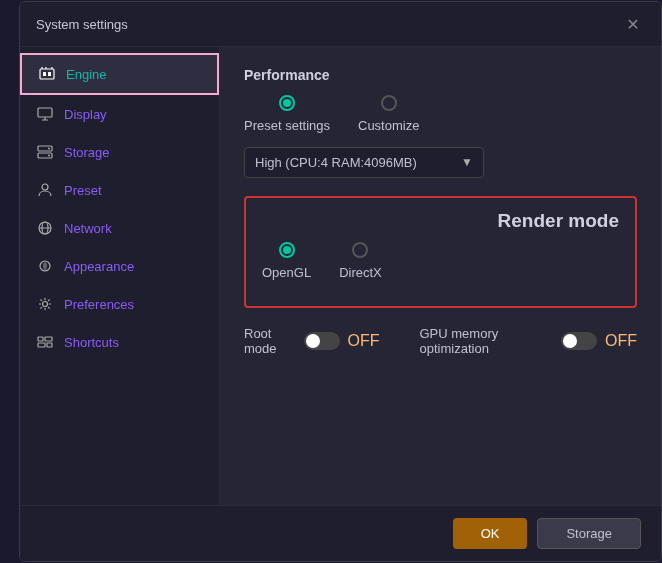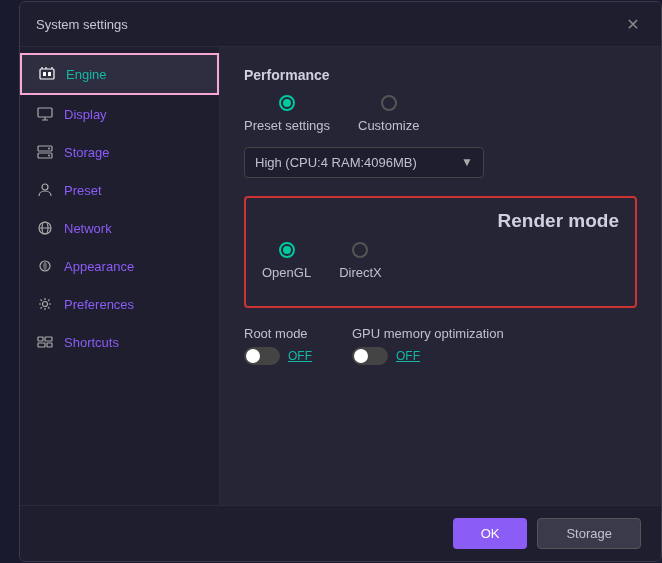--- a/index.html
+++ b/index.html
@@ -167,21 +167,21 @@
       margin-bottom: 10px;
       text-align: right;
     }
     .toggle-section {
       display: flex;
       gap: 40px;
       margin-top: 4px;
     }
     .toggle-group {
       display: flex;
-      flex-direction: column;
+      flex-direction: row;
       gap: 6px;
     }
     .toggle-label {
       color: #c0c0d0;
       font-size: 13px;
     }
     .toggle-row {
       display: flex;
       align-items: center;
       gap: 8px;
@@ -199,43 +199,42 @@
       width: 14px;
       height: 14px;
       border-radius: 50%;
       background: #fff;
       position: absolute;
       top: 2px;
       left: 2px;
       transition: left 0.15s;
     }
     .toggle-state {
-      color: #14b8a6;
-      font-size: 12px;
-      text-decoration: underline;
+      color: #fdba74;
+      font-size: 16px;
     }
     .footer {
       display: flex;
       justify-content: flex-end;
       padding: 12px 20px;
       gap: 10px;
       background: #1e1e2e;
       border-top: 1px solid #2a2a3a;
       flex-shrink: 0;
     }
     .btn {
       padding: 7px 28px;
       border-radius: 4px;
       font-size: 13px;
       cursor: pointer;
       border: none;
       font-family: inherit;
     }
     .btn-ok {
-      background: #8b5cf6;
+      background: #a16207;
       color: #fff;
     }
     .btn-cancel {
       background: #3a3a4a;
       color: #c0c0d0;
       border: 1px solid #555;
     }
   </style>
 </head>
 <body>

